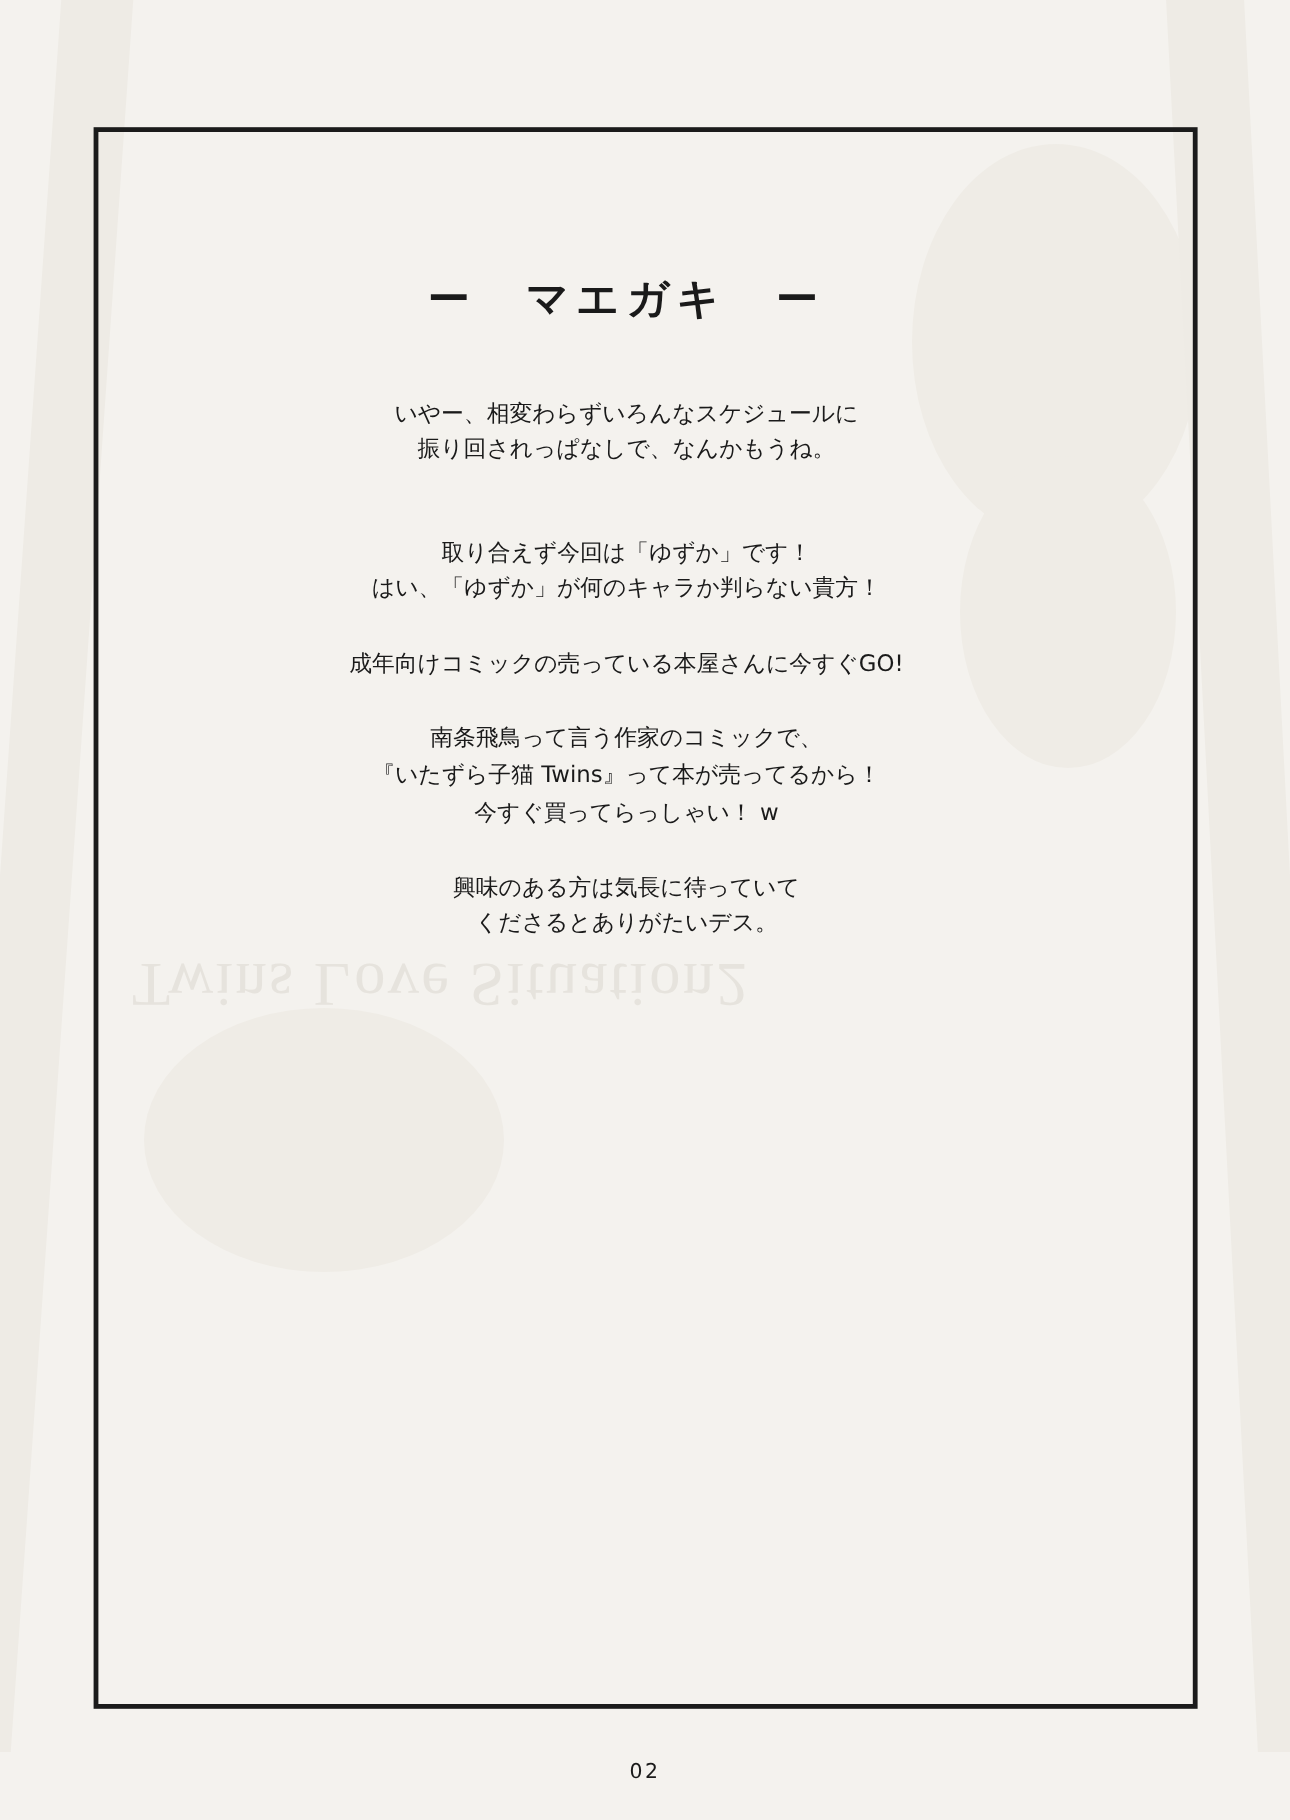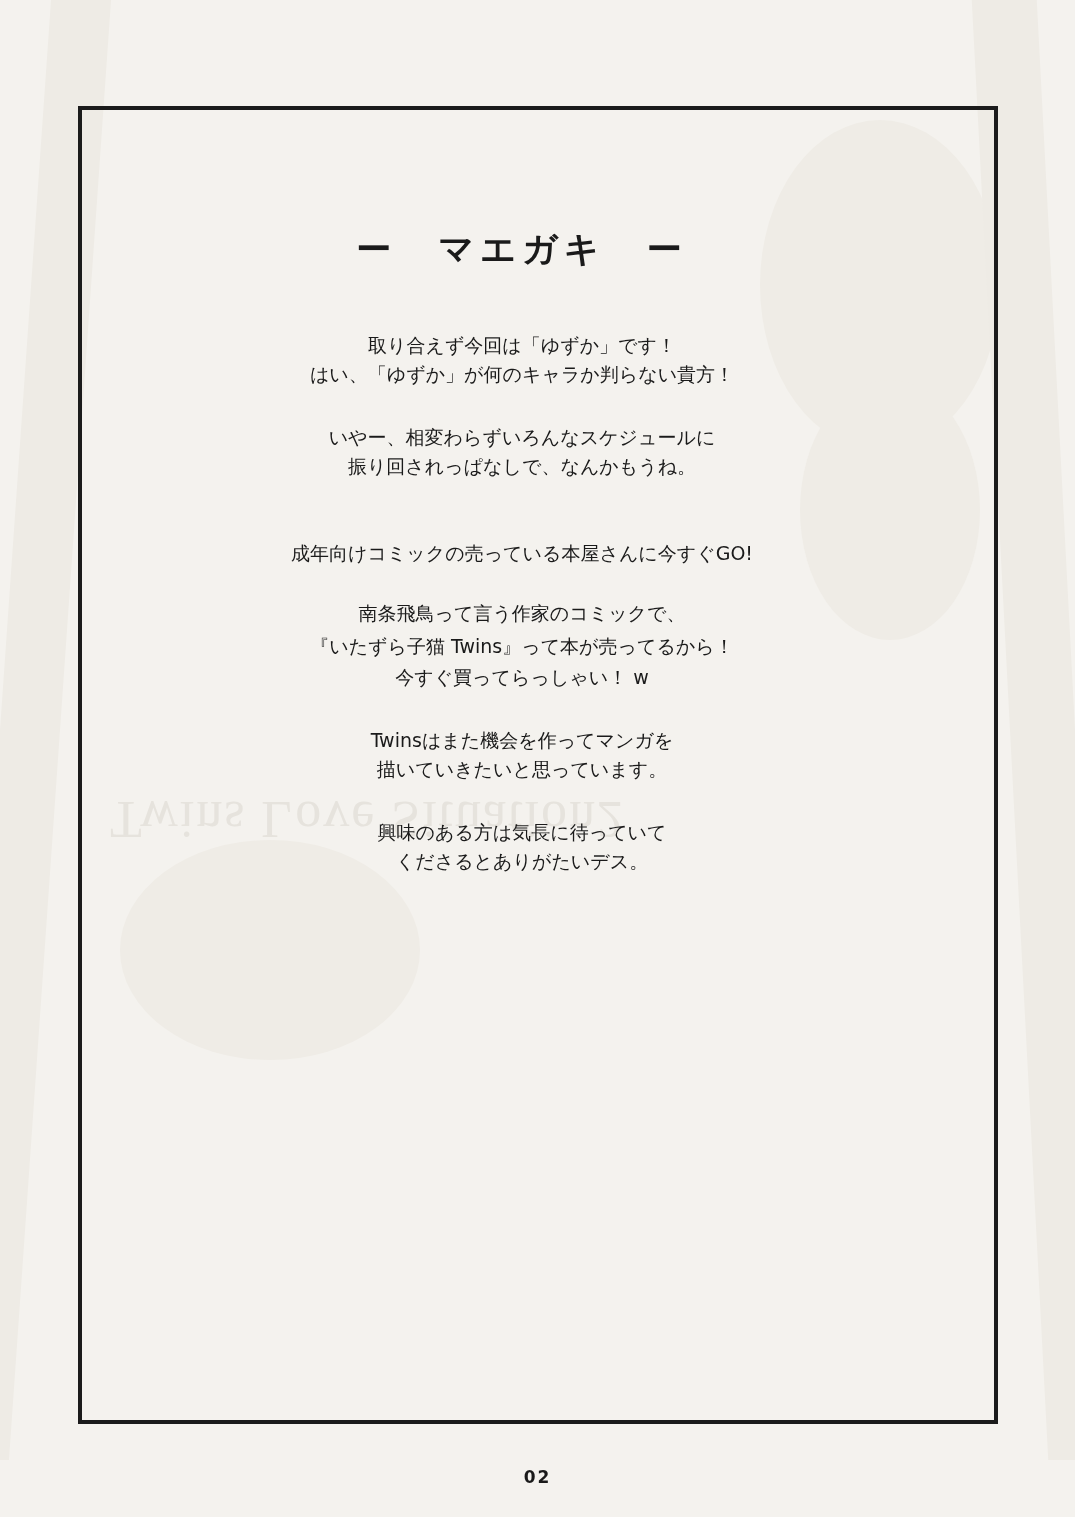--- a/index.html
+++ b/index.html
@@ -102,55 +102,52 @@
 
   .page-number {
     position: absolute;
     top: 1467px;
     left: 0;
     width: 1075px;
     text-align: center;
     font-size: 17px;
     letter-spacing: 2px;
     color: #1a1a1a;
-    font-weight: bold;
   }
 </style>
 </head>
 <body>
 
 <div class="ghost ghost-blob ghost-b1"></div>
 <div class="ghost ghost-blob ghost-b2"></div>
 <div class="ghost ghost-blob ghost-b3"></div>
 <div class="ghost-streak gs1"></div>
 <div class="ghost-streak gs2"></div>
 <div class="ghost ghost-title">Twins Love Situation2</div>
 
 <div class="page-frame"></div>
 
 <div class="content">
 
   <h1 class="doc-title">ー　マエガキ　ー</h1>
 
+  <p class="para gap-lg">いやー、相変わらずいろんなスケジュールに
+振り回されっぱなしで、なんかもうね。</p>
+
   <p class="para gap-md">取り合えず今回は「ゆずか」です！
 はい、「ゆずか」が何のキャラか判らない貴方！</p>
 
-  <p class="para gap-lg">いやー、相変わらずいろんなスケジュールに
-振り回されっぱなしで、なんかもうね。</p>
-
   <p class="para gap-md">成年向けコミックの売っている本屋さんに今すぐGO!</p>
 
-  <p class="para tight" style="margin-bottom:2px;font-family:Liberation Mono, monospace;">南条飛鳥って言う作家のコミックで、</p>
+  <p class="para tight" style="margin-bottom:2px;">南条飛鳥って言う作家のコミックで、</p>
   <p class="para tight bold-line" style="margin-bottom:2px;">『いたずら子猫 Twins』って本が売ってるから！</p>
   <p class="para gap-md">今すぐ買ってらっしゃい！ w</p>
 
 
 
-  <p class="para gap-md">Twinsはまた機会を作ってマンガを
-描いていきたいと思っています。</p>
 
   <p class="para gap-md">興味のある方は気長に待っていて
 くださるとありがたいデス。</p>
 
 
 
 </div>
 
 <div class="page-number">02</div>
 

